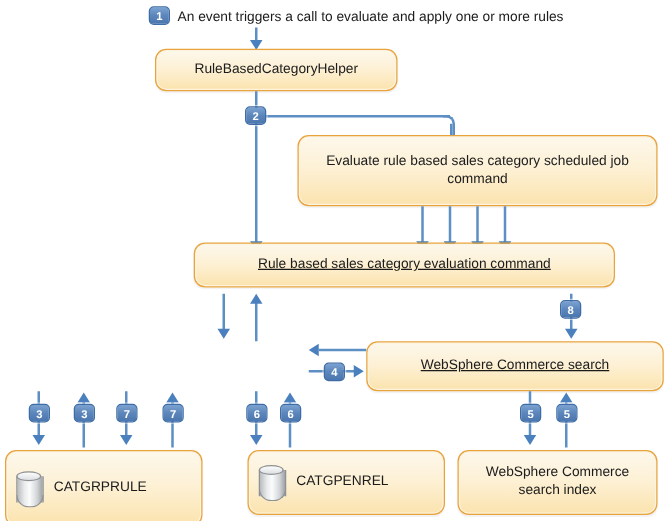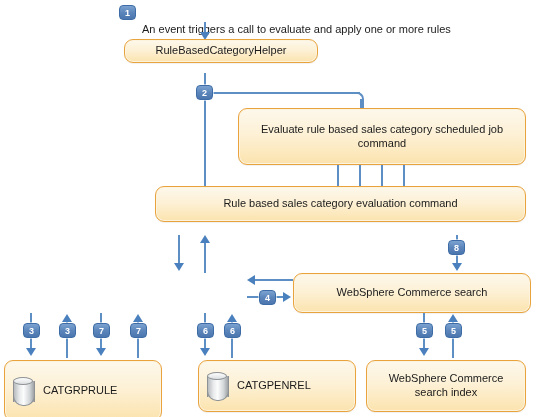--- a/index.html
+++ b/index.html
@@ -67,26 +67,26 @@
   .caption{
     position:absolute;font-size:11px;color:#1b1b1b;white-space:nowrap;
   }
 </style>
 </head>
 <body>
 
 <div id="canvas">
 
   <div class="badge" style="left:119px;top:5px;">1</div>
-  <div class="caption" style="left:142px;top:23px;text-align:center;">An event triggers a call to evaluate and apply one or more rules</div>
+  <div class="caption" style="left:142px;top:8px;text-align:center;">An event triggers a call to evaluate and apply one or more rules</div>
 
   <div class="vline" style="left:204px;top:22px;height:16px;"></div>
   <div class="arrow down" style="left:200px;top:32px;"></div>
 
-  <div class="box" style="left:124px;top:39px;width:194px;height:24px;">
+  <div class="box" style="left:124px;top:39px;width:194px;height:34px;">
     <span class="lbl">RuleBasedCategoryHelper</span>
   </div>
 
   <div class="vline" style="left:204px;top:73px;height:128px;"></div>
   <div class="arrow down" style="left:200px;top:193px;"></div>
 
   <div class="hline" style="left:212px;top:92px;width:148px;"></div>
   <div class="elbow" style="left:354px;top:92px;width:8px;height:14px;"></div>
   <div class="vline" style="left:360px;top:99px;height:10px;"></div>
 
@@ -98,36 +98,36 @@
 
   <div class="vline" style="left:337px;top:165px;height:30px;"></div>
   <div class="arrow down" style="left:333px;top:193px;"></div>
   <div class="vline" style="left:359px;top:165px;height:30px;"></div>
   <div class="arrow down" style="left:355px;top:193px;"></div>
   <div class="vline" style="left:381px;top:165px;height:30px;"></div>
   <div class="arrow down" style="left:377px;top:193px;"></div>
   <div class="vline" style="left:403px;top:165px;height:30px;"></div>
   <div class="arrow down" style="left:399px;top:193px;"></div>
 
-  <div class="box" style="left:155px;top:186px;width:371px;height:36px;">
+  <div class="box" style="left:155px;top:194px;width:337px;height:36px;text-decoration:underline;">
     <span class="lbl">Rule based sales category evaluation command</span>
   </div>
 
   <div class="vline" style="left:178px;top:235px;height:30px;"></div>
   <div class="arrow down" style="left:174px;top:263px;"></div>
 
   <div class="vline" style="left:204px;top:241px;height:32px;"></div>
   <div class="arrow up" style="left:200px;top:235px;"></div>
 
   <div class="vline" style="left:456px;top:235px;height:32px;"></div>
   <div class="arrow down" style="left:452px;top:263px;"></div>
   <div class="badge" style="left:448px;top:240px;">8</div>
 
 
-  <div class="box" style="left:293px;top:273px;width:238px;height:40px;">
+  <div class="box" style="left:293px;top:273px;width:238px;height:40px;text-decoration:underline;">
     <span class="lbl">WebSphere Commerce search</span>
   </div>
 
   <div class="hline" style="left:255px;top:279px;width:38px;"></div>
   <div class="arrow left" style="left:247px;top:275px;"></div>
 
   <div class="hline" style="left:247px;top:296px;width:40px;"></div>
   <div class="arrow right" style="left:283px;top:292px;"></div>
   <div class="badge" style="left:259px;top:290px;">4</div>
 

